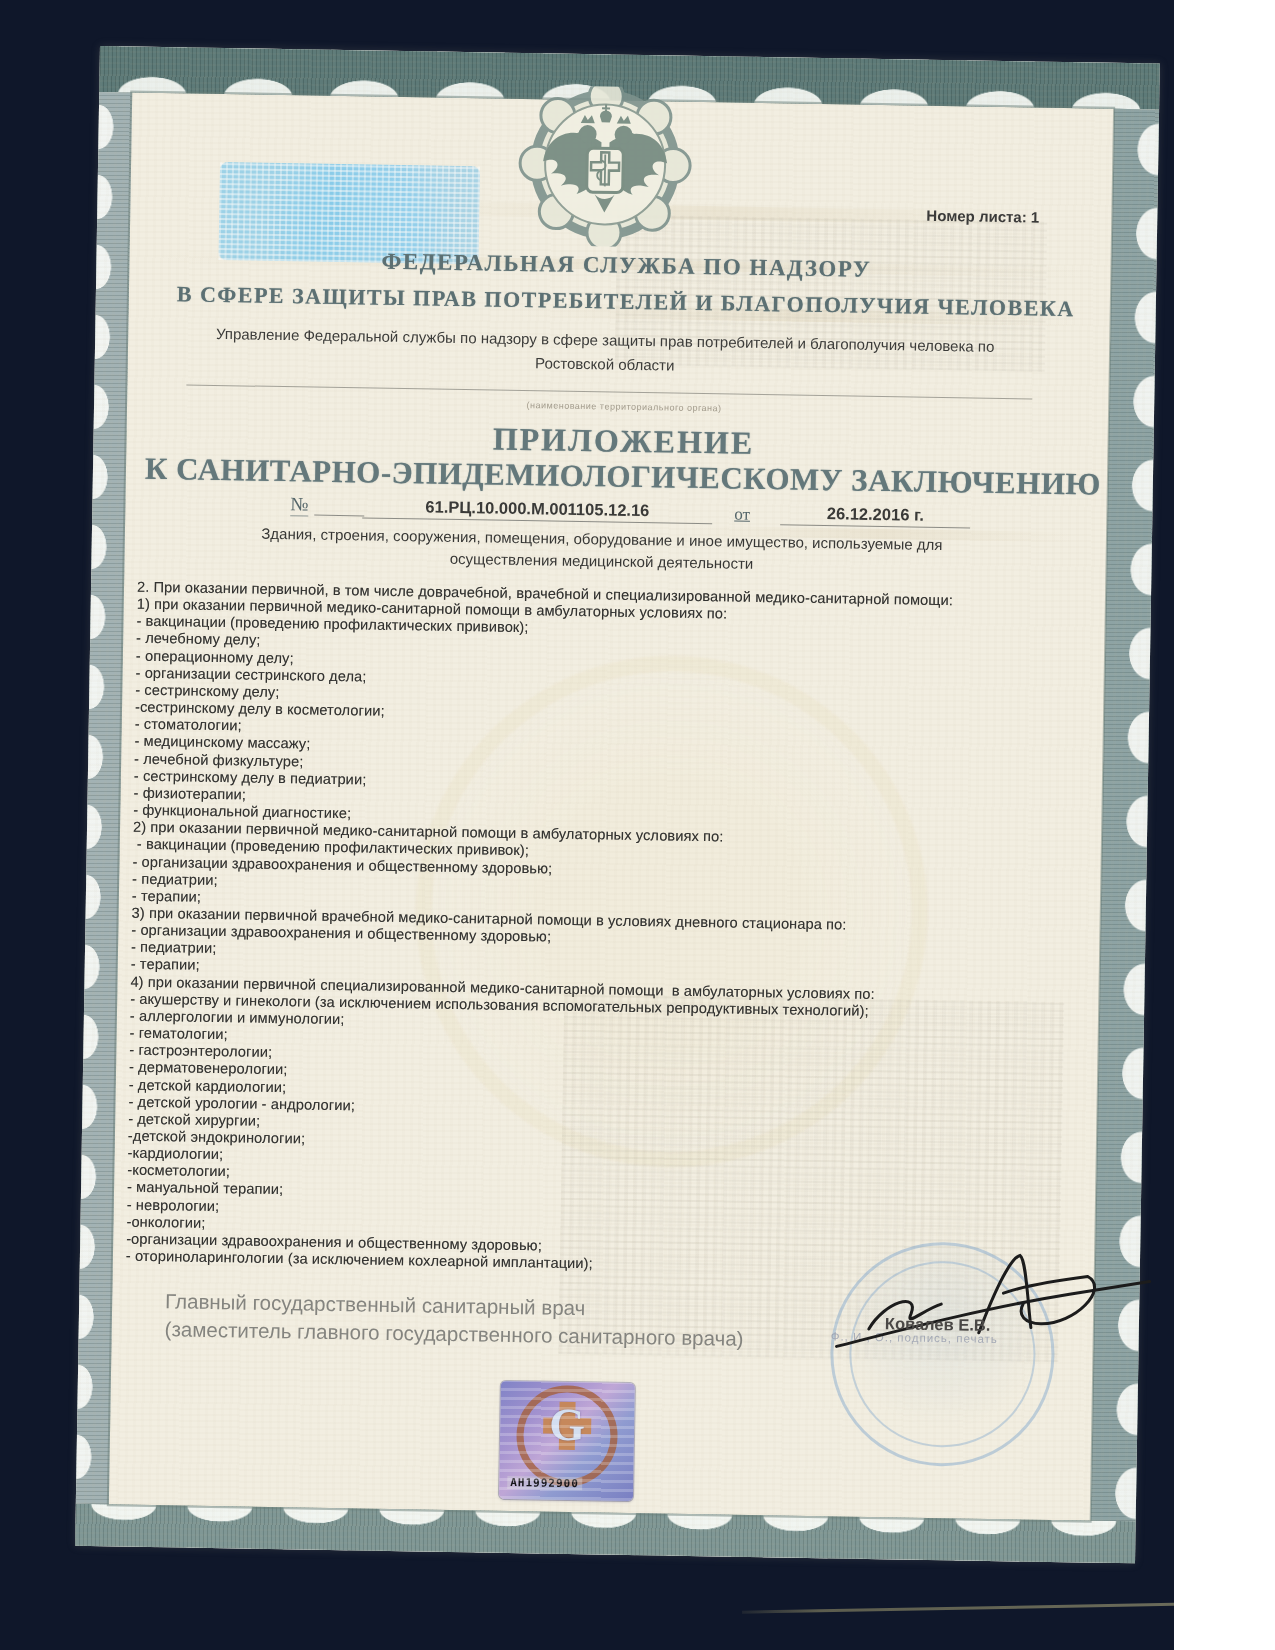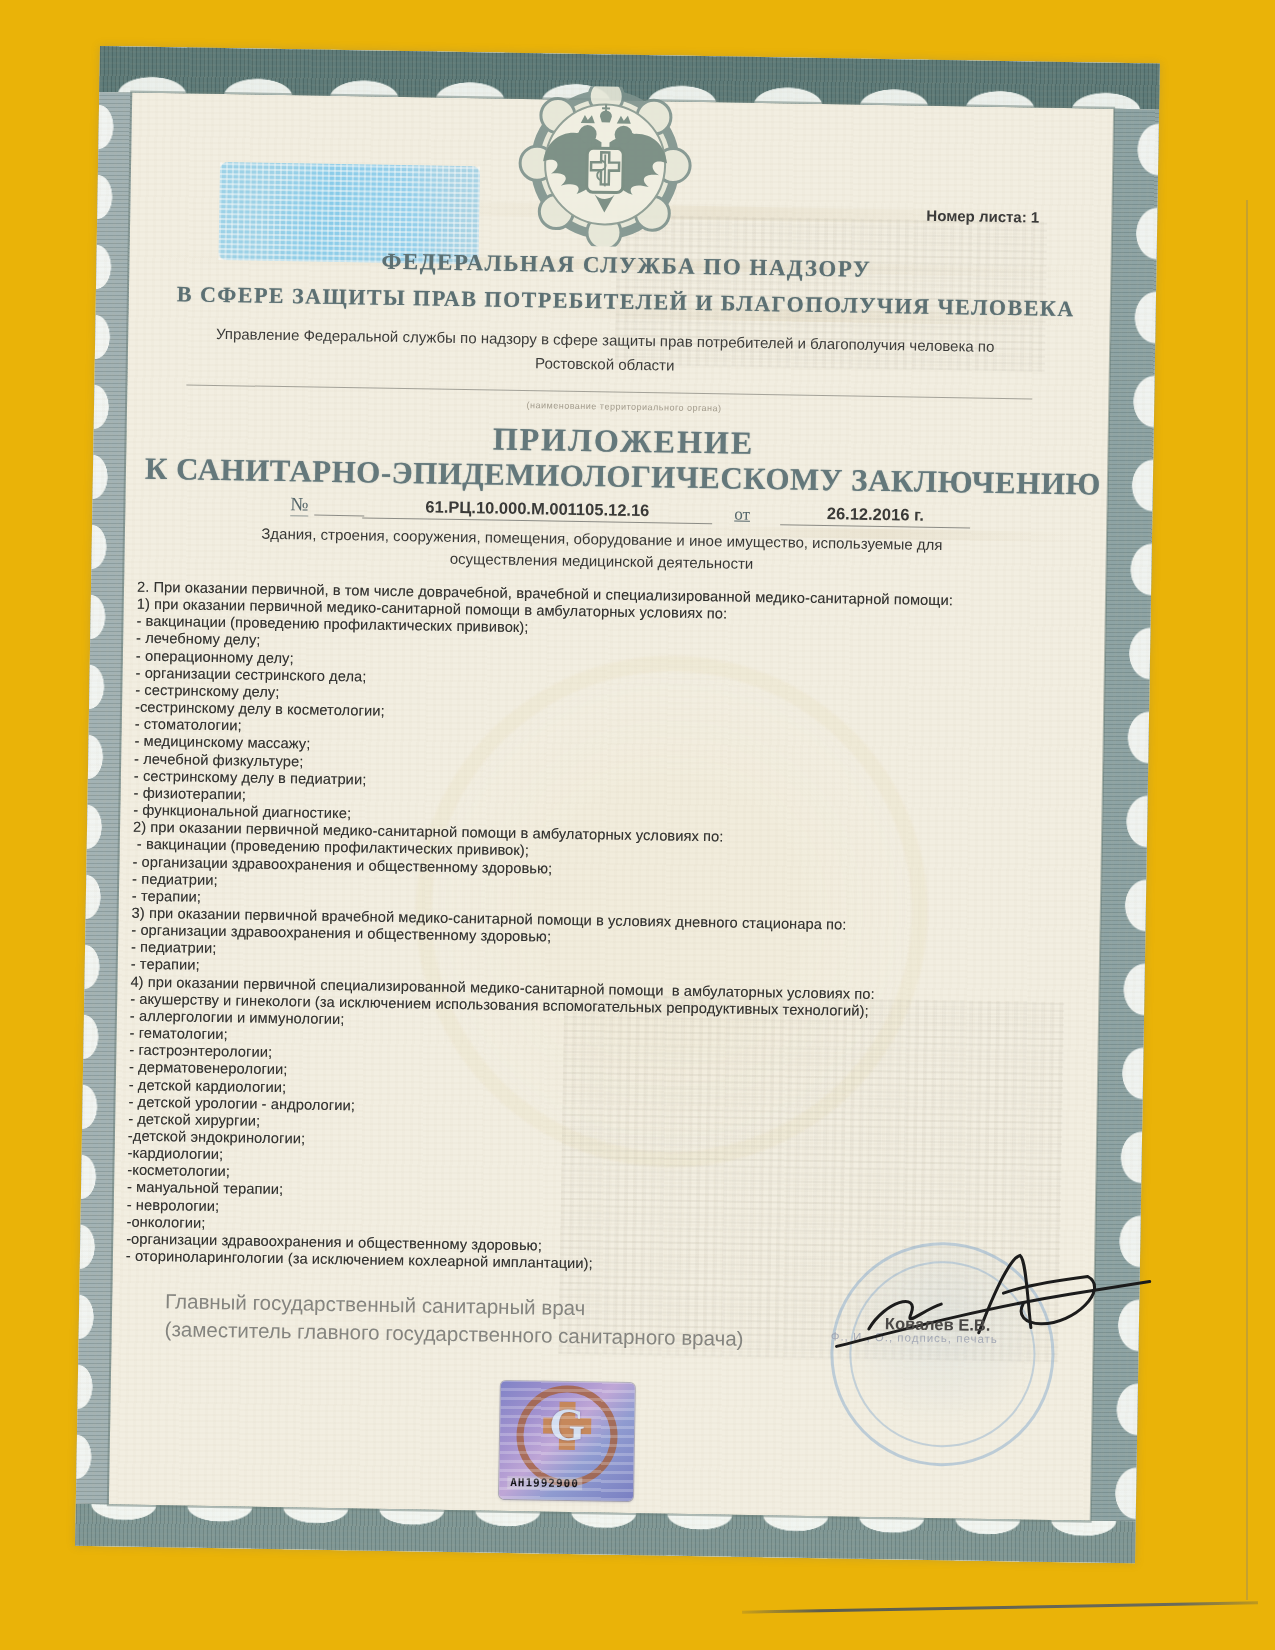--- a/index.html
+++ b/index.html
@@ -1,18 +1,18 @@
 <!DOCTYPE html>
 <html><head>
 <meta charset="utf-8">
 <style>
   html,body { margin:0; padding:0; }
   .canvas {
-    position:relative; width:1275px; height:1650px;
-    background:#eab308; overflow:hidden;
+    position:relative; width:1174px; height:1650px;
+    background:#0f172a; overflow:hidden;
     font-family:"Liberation Sans", sans-serif;
   }
   .page {
     position:absolute; left:100px; top:46px; width:1060px; height:1500px;
     background:#f2eee1;
     transform:rotate(0.95deg); transform-origin:0 0;
     box-shadow:0 0 8px rgba(120,120,110,.28);
   }
   
   .b-top {

